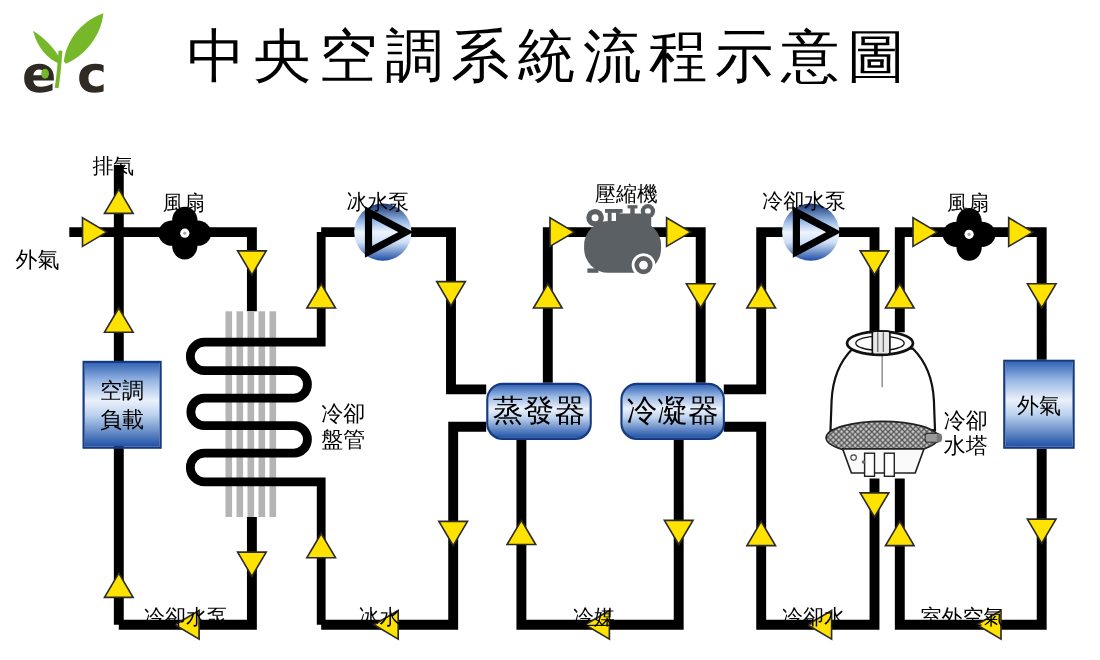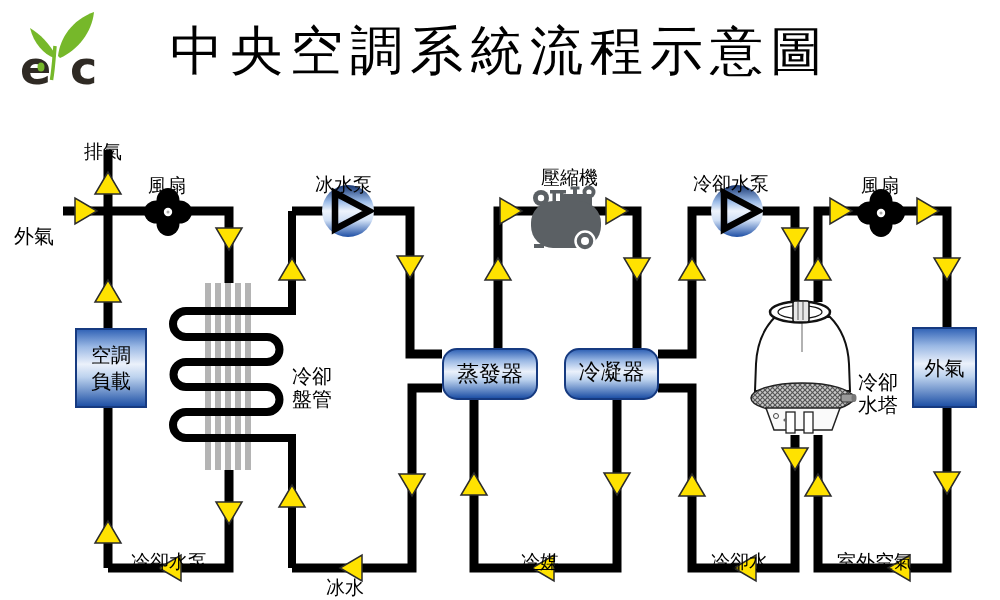--- a/index.html
+++ b/index.html
@@ -8,21 +8,21 @@
   .canvas svg.diagram{position:absolute;left:0;top:0;}
   .title{position:absolute;left:0;top:16px;width:1000px;text-align:center;
          font-size:53px;letter-spacing:7px;font-weight:400;color:#000;}
   .lbl{position:absolute;font-size:19px;line-height:21px;white-space:nowrap;color:#000;margin-top:25px;}
   .lbl2{position:absolute;font-size:20px;line-height:23px;white-space:nowrap;text-align:left;color:#000;margin-top:20px;}
   .bbox{position:absolute;display:flex;flex-direction:column;align-items:center;justify-content:center;
         box-sizing:border-box;border:2px solid #163a80;
         background:linear-gradient(180deg,#3566b8 0%,#9ab8e4 22%,#ebf1fb 45%,#bcd2ee 62%,#1f51a6 100%);}
   .bbox div{line-height:26px;}
   .sq{font-size:20px;}
-  .rd{border-radius:15px;font-size:22px;}
+  .rd{border-radius:15px;font-size:28px;}
 </style>
 </head>
 <body>
 
 <div class="canvas">
 
   <svg class="diagram" width="1000" height="600" viewBox="0 0 1000 600">
     <defs>
       <polygon id="arrowShape" points="0,-11 -13,11 13,11" fill="#FFE200" stroke="#2b2b2b" stroke-width="1.5"></polygon>
       <linearGradient id="pumpGrad" x1="0" y1="0" x2="0" y2="1">
@@ -206,26 +206,26 @@
     <div>水塔</div>
   </div>
 
   <div class="bbox sq" style="left:75px;top:328px;width:72px;height:80px;">
     <div>空調</div>
     <div>負載</div>
   </div>
   <div class="bbox rd" style="left:442px;top:348px;width:96px;height:52px;">
     <div>蒸發器</div>
   </div>
-  <div class="bbox rd" style="left:564px;top:348px;width:95px;height:52px;font-family:Liberation Mono, monospace;">
+  <div class="bbox rd" style="left:564px;top:348px;width:95px;height:52px;">
     <div>冷凝器</div>
   </div>
   <div class="bbox sq" style="left:912px;top:327px;width:65px;height:81px;">
     <div>外氣</div>
   </div>
 
   <div class="lbl" style="left:131px;top:526px;">冷卻水泵</div>
-  <div class="lbl" style="left:326px;top:552px;">冰水</div>
+  <div class="lbl" style="left:326px;top:526px;">冰水</div>
   <div class="lbl" style="left:521px;top:526px;text-decoration:underline;">冷媒</div>
   <div class="lbl" style="left:711px;top:526px;">冷卻水</div>
   <div class="lbl" style="left:837px;top:526px;">室外空氣</div>
 
 </div>
 
 </body></html>

